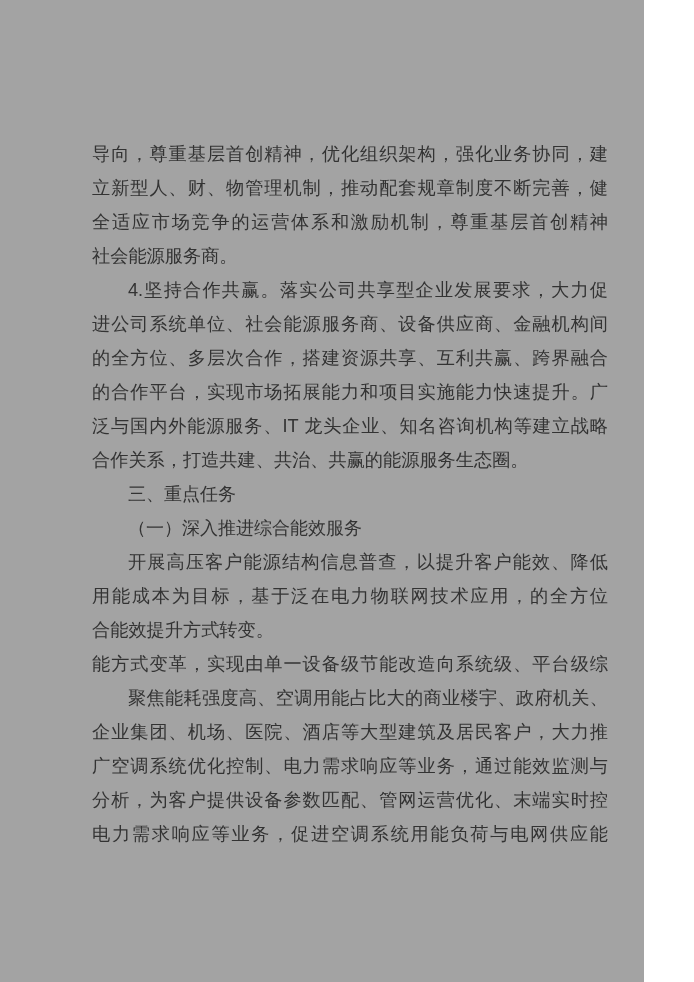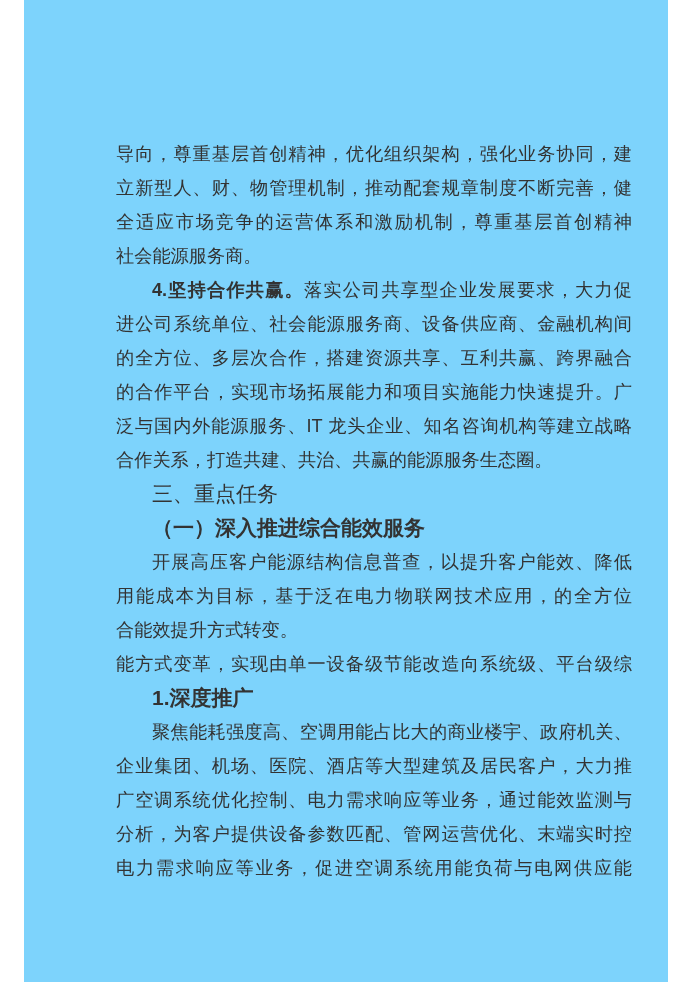--- a/index.html
+++ b/index.html
@@ -1,24 +1,23 @@
 <!DOCTYPE html>
 <html><head>
 <meta charset="utf-8">
 <style>
   * { margin: 0; padding: 0; box-sizing: border-box; }
   html, body { background: #ffffff; }
   .page {
     position: relative;
     width: 644px;
     height: 982px;
-    background: #7dd3fc;
+    background: #a3a3a3;
     overflow: hidden;
     font-family: "Liberation Sans", "DejaVu Sans", sans-serif;
-    margin-left: 24px;
   }
   .content {
     position: absolute;
     left: 92px;
     top: 137px;
     width: 516px;
   }
   .line {
     height: 34px;
     line-height: 34px;
@@ -27,22 +26,22 @@
     overflow: hidden;
     white-space: normal;
     letter-spacing: 0;
   }
   .line.justify {
     text-align: justify;
     text-align-last: justify;
     -moz-text-align-last: justify;
   }
   .line.indent { text-indent: 36px; }
-  .line.heading { font-size: 21px; }
-  .line .b { font-weight: 700; }
+  .line.heading { font-size: 18px; }
+  .line .b { font-weight: 400; }
 </style>
 </head>
 <body>
 
 <div class="page">
   <div class="content">
       <div class="line justify"><span>导向，尊重基层首创精神，优化组织架构，强化业务协同，建</span></div>
       <div class="line justify"><span>立新型人、财、物管理机制，推动配套规章制度不断完善，健</span></div>
       <div class="line justify"><span>全适应市场竞争的运营体系和激励机制，尊重基层首创精神</span></div>
       <div class="line"><span>社会能源服务商。</span></div>
@@ -51,20 +50,19 @@
       <div class="line justify"><span>的全方位、多层次合作，搭建资源共享、互利共赢、跨界融合</span></div>
       <div class="line justify"><span>的合作平台，实现市场拓展能力和项目实施能力快速提升。广</span></div>
       <div class="line justify"><span>泛与国内外能源服务、IT 龙头企业、知名咨询机构等建立战略</span></div>
       <div class="line"><span>合作关系，打造共建、共治、共赢的能源服务生态圈。</span></div>
       <div class="line indent heading"><span>三、重点任务</span></div>
       <div class="line indent heading"><span class="b">（一）深入推进综合能效服务</span></div>
       <div class="line justify indent"><span>开展高压客户能源结构信息普查，以提升客户能效、降低</span></div>
       <div class="line justify"><span>用能成本为目标，基于泛在电力物联网技术应用，的全方位</span></div>
       <div class="line"><span>合能效提升方式转变。</span></div>
       <div class="line justify"><span>能方式变革，实现由单一设备级节能改造向系统级、平台级综</span></div>
-      <div class="line indent heading"><span class="b">1.深度推广</span></div>
       <div class="line justify indent"><span>聚焦能耗强度高、空调用能占比大的商业楼宇、政府机关、</span></div>
       <div class="line justify"><span>企业集团、机场、医院、酒店等大型建筑及居民客户，大力推</span></div>
       <div class="line justify"><span>广空调系统优化控制、电力需求响应等业务，通过能效监测与</span></div>
       <div class="line justify"><span>分析，为客户提供设备参数匹配、管网运营优化、末端实时控</span></div>
       <div class="line justify"><span>电力需求响应等业务，促进空调系统用能负荷与电网供应能</span></div>
     </div>
 </div>
 
 </body></html>

